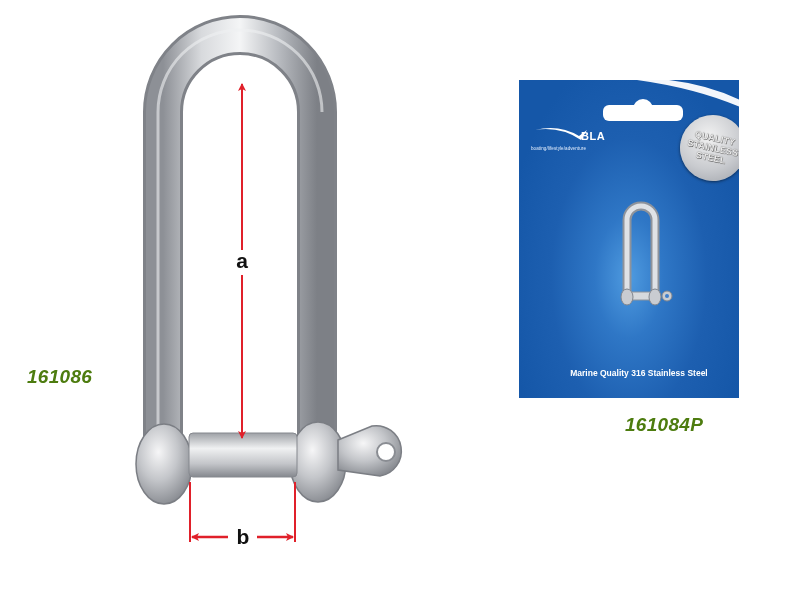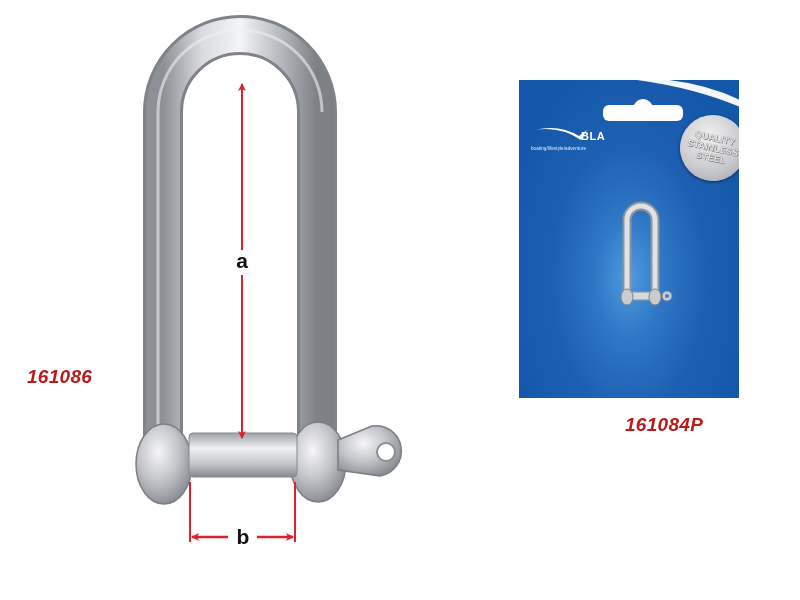--- a/index.html
+++ b/index.html
@@ -7,21 +7,21 @@
     width: 800px; height: 600px; background: #ffffff;
     position: relative; overflow: hidden;
     font-family: "Liberation Sans", sans-serif;
   }
   .abs { position: absolute; }
 
   
   .code {
     font-family: "Liberation Sans", sans-serif;
     font-weight: bold; font-style: italic;
-    color: #b91c1c; font-size: 19px; letter-spacing: 0.3px;
+    color: #4d7c0f; font-size: 19px; letter-spacing: 0.3px;
   }
   #code-main { left: 27px; top: 366px; }
   #code-pack { left: 586px; top: 414px; margin-left: 39px; }
 
   
   .dim-label {
     font-family: "Liberation Sans", sans-serif;
     font-weight: bold; font-size: 21px; color: #111;
     background: #fff; line-height: 22px; text-align: center;
   }
@@ -147,15 +147,16 @@
   <svg class="abs" style="left:96px;top:118px" width="70" height="120">
     <path d="M12,96 L12,22 A14,14 0 0 1 40,22 L40,96" fill="none" stroke="#8e939b" stroke-width="9"></path>
     <path d="M12,96 L12,22 A14,14 0 0 1 40,22 L40,96" fill="none" stroke="#dfe2e6" stroke-width="5"></path>
     <rect x="12" y="94" width="28" height="8" rx="2" fill="#d6d9dd" stroke="#8e939b"></rect>
     <ellipse cx="12" cy="99" rx="6" ry="8" fill="#c9ccd1" stroke="#80858d"></ellipse>
     <ellipse cx="40" cy="99" rx="6" ry="8" fill="#c9ccd1" stroke="#80858d"></ellipse>
     <circle cx="52" cy="98" r="5" fill="#c9ccd1" stroke="#80858d"></circle>
     <circle cx="52" cy="98" r="2" fill="#3f7fcc"></circle>
   </svg>
 
+  <div class="abs" id="card-footer">Marine Quality 316 Stainless Steel</div>
 </div>
 
 <div class="abs code" id="code-pack">161084P</div>
 
 </body></html>

